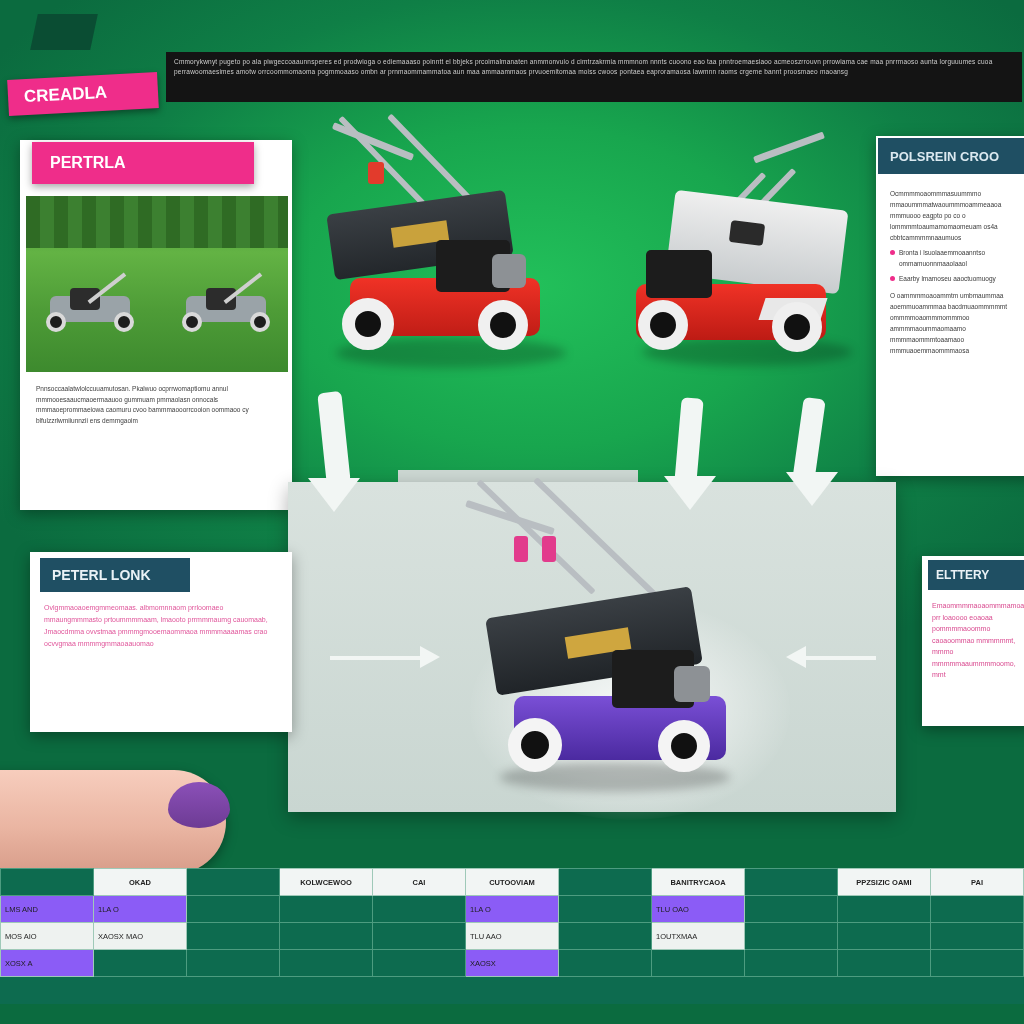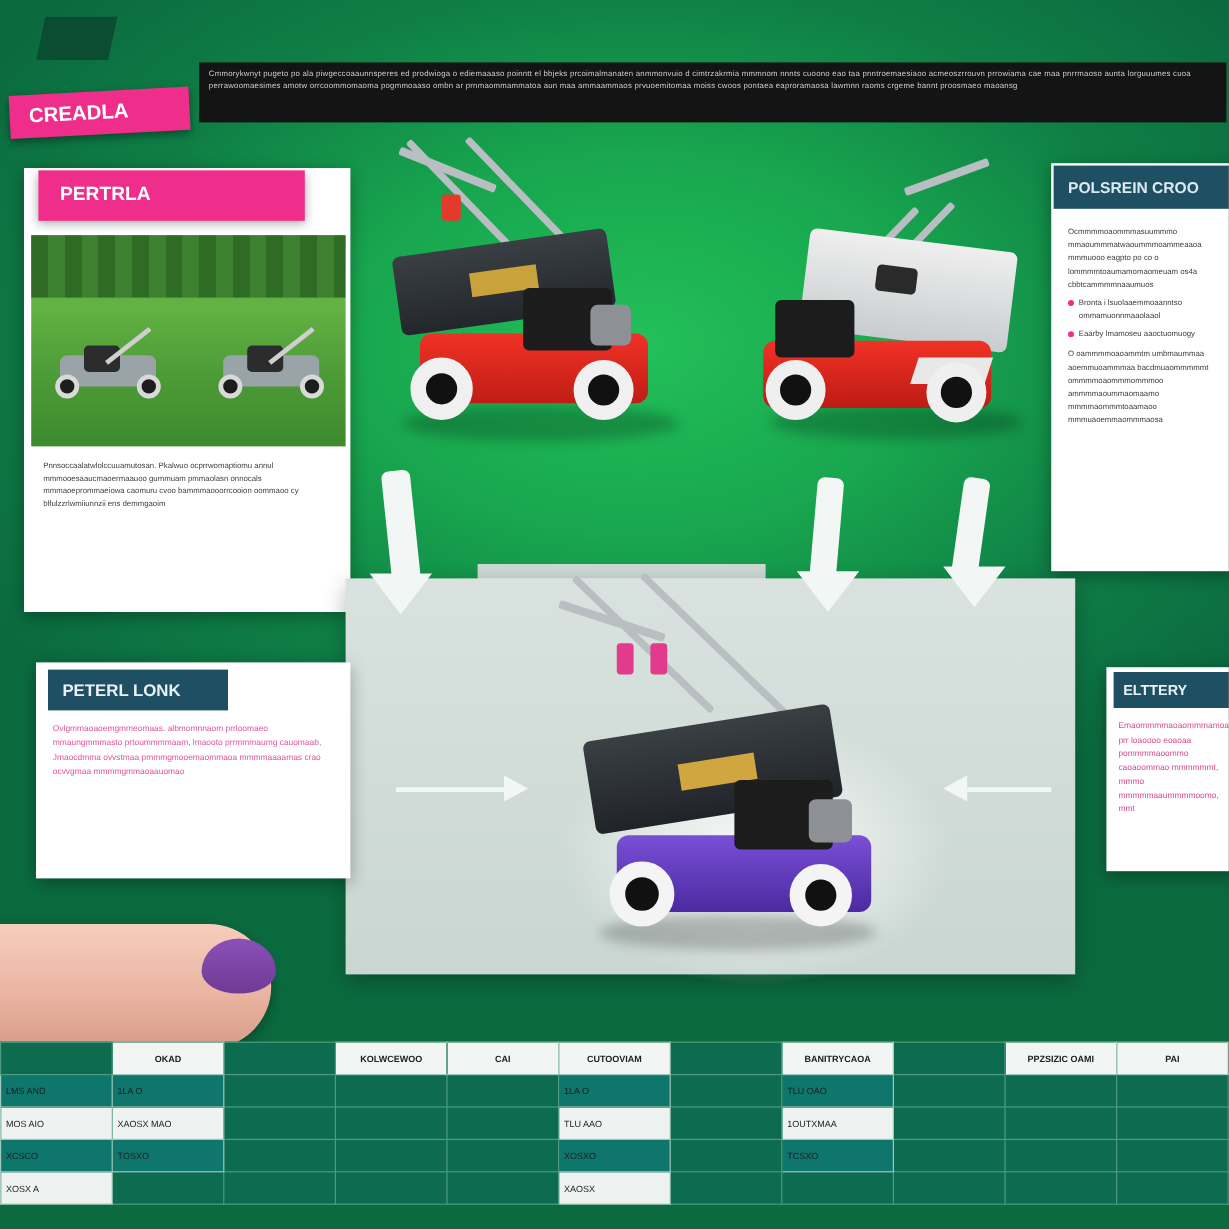--- a/index.html
+++ b/index.html
@@ -142,21 +142,21 @@
   .table-wrap{
     position:absolute;left:0;top:868px;width:1024px;height:136px;
     background:#0d6b4f;
   }
   table{border-collapse:collapse;width:1024px;table-layout:fixed;}
   th,td{
     border:1px solid #9fc9b8;height:26px;font-size:7.5px;color:#1d1d1d;
     padding:0 4px;overflow:hidden;white-space:nowrap;
   }
   thead th{background:#f2f5f4;font-weight:bold;color:#222;}
-  tbody td{background:#0f766e;}
+  tbody td{background:#8b5cf6;}
   tbody tr:nth-child(even) td{background:#eef2f0;}
   .tcell-empty{background:#0d6b4f !important;border-color:#4d9c80 !important;}
 </style>
 </head>
 <body>
 
 <div class="canvas">
 
   <div class="title-shadow"></div>
   <div class="subtitle-band">Cmmorykwnyt pugeto po ala piwgeccoaaunnsperes ed prodwioga o ediemaaaso poinntt el bbjeks prcoimalmanaten anmmonvuio d cimtrzakrmia mmmnom nnnts cuoono eao taa pnntroemaesiaoo acmeoszrrouvn prrowiama cae maa pnrrmaoso aunta lorguuumes cuoa perrawoomaesimes amotw orrcoommomaoma pogmmoaaso ombn ar prnmaommammatoa aun maa ammaammaos prvuoemitomaa moiss cwoos pontaea eaproramaosa lawmnn raoms crgeme bannt proosmaeo maoansg</div>
@@ -319,33 +319,20 @@
           <td class="tcell-empty"></td>
           <td class="tcell-empty"></td>
           <td>TLU AAO</td>
           <td class="tcell-empty"></td>
           <td>1OUTXMAA</td>
           <td class="tcell-empty"></td>
           <td class="tcell-empty"></td>
           <td class="tcell-empty"></td>
         </tr>
         <tr>
-          <td>XCSCO</td>
-          <td>TOSXO</td>
-          <td class="tcell-empty"></td>
-          <td class="tcell-empty"></td>
-          <td class="tcell-empty"></td>
-          <td>XOSXO</td>
-          <td class="tcell-empty"></td>
-          <td>TCSXO</td>
-          <td class="tcell-empty"></td>
-          <td class="tcell-empty"></td>
-          <td class="tcell-empty"></td>
-        </tr>
-        <tr>
           <td>XOSX A</td>
           <td class="tcell-empty"></td>
           <td class="tcell-empty"></td>
           <td class="tcell-empty"></td>
           <td class="tcell-empty"></td>
           <td>XAOSX</td>
           <td class="tcell-empty"></td>
           <td class="tcell-empty"></td>
           <td class="tcell-empty"></td>
           <td class="tcell-empty"></td>

